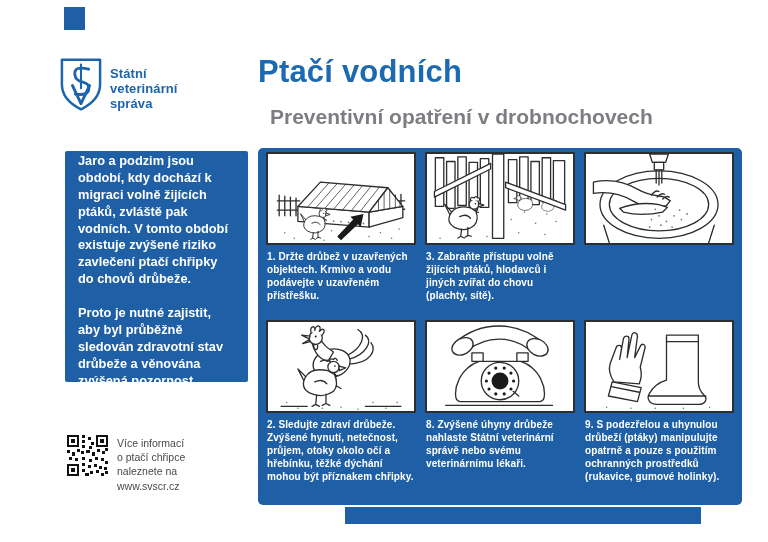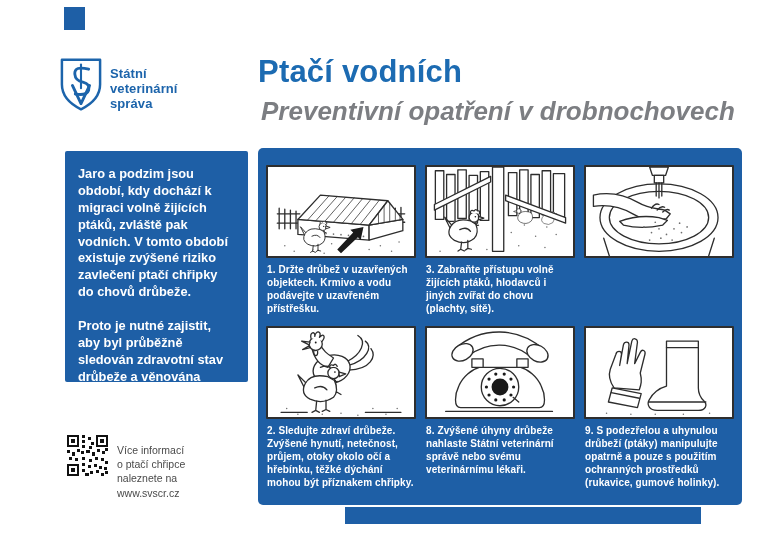--- a/index.html
+++ b/index.html
@@ -16,44 +16,44 @@
   .logo svg{width:42px;height:55px;display:block;}
   .org-name{
     margin-left:8px;margin-top:9px;color:#1c64ab;font-weight:bold;font-size:13px;
     line-height:1.15;white-space:pre-line;letter-spacing:0.1px;
   }
   .page-title{
     position:absolute;left:258px;top:54px;color:#1c6bb2;font-weight:bold;font-size:31px;
     letter-spacing:0.2px;margin:0;
   }
   .page-subtitle{
-    position:absolute;left:258px;top:93px;color:#7c7e82;font-weight:bold;font-size:26px;margin:3px;font-style:italic;
+    position:absolute;left:258px;top:93px;color:#7c7e82;font-weight:bold;font-size:21px;margin:12px;
   }
 
   
   .sidebar{
     position:absolute;left:65px;top:151px;width:183px;height:231px;background:#1e5fa6;
-    border-radius:2px;box-sizing:border-box;padding:15px 13px;
+    border-radius:2px;box-sizing:border-box;padding:2px 13px;
   }
   .sidebar p{
     margin:0 0 17px 0;color:#ffffff;font-weight:bold;font-size:12.8px;line-height:1.32;
   }
 
   
   .footer-info{position:absolute;left:67px;top:435px;display:flex;align-items:flex-start;}
   .qr{width:41px;height:41px;display:block;}
   .footer-text{
-    margin-left:9px;margin-top:8px;font-size:10.5px;color:#4a4a4a;line-height:1.35;
+    margin-left:9px;margin-top:1px;font-size:10.5px;color:#4a4a4a;line-height:1.35;
     white-space:pre-line;
   }
 
   
   .panel-board{
     position:absolute;left:258px;top:148px;width:484px;height:357px;background:#1e5fa6;
-    border-radius:5px;box-sizing:border-box;padding:17px 8px 10px 8px;
+    border-radius:5px;box-sizing:border-box;padding:4px 8px 10px 8px;
     display:grid;grid-template-columns:1fr 1fr 1fr;grid-template-rows:auto auto;
     column-gap:9px;row-gap:5px;
   }
   figure.panel{margin:0;display:flex;flex-direction:column;}
   .illus{
     background:#ffffff;border:2px solid #2e2e2e;height:93px;box-sizing:border-box;
     border-radius:1px;overflow:hidden;
   }
   .illus svg{width:100%;height:100%;display:block;}
   figcaption{

